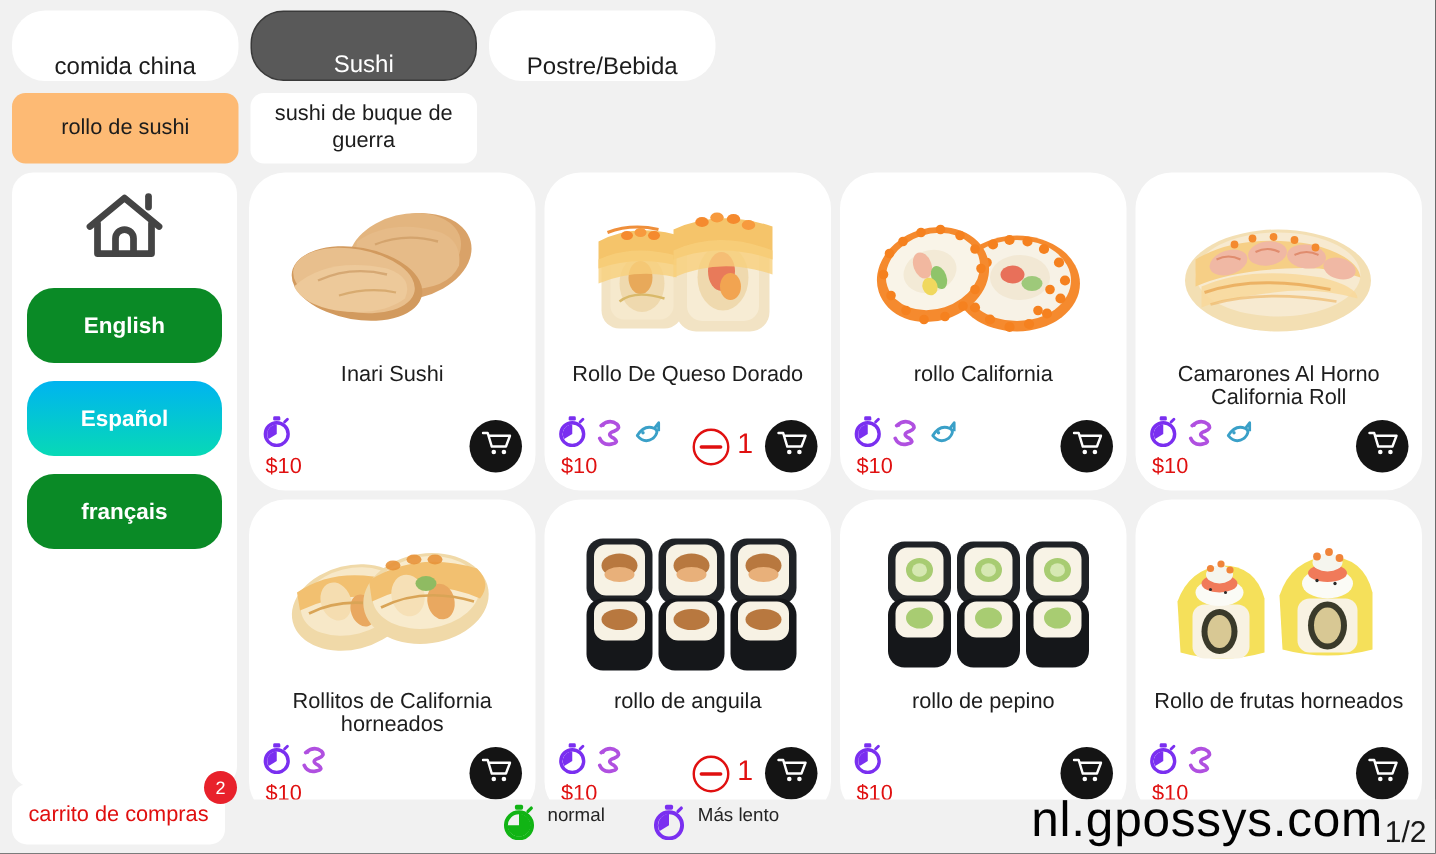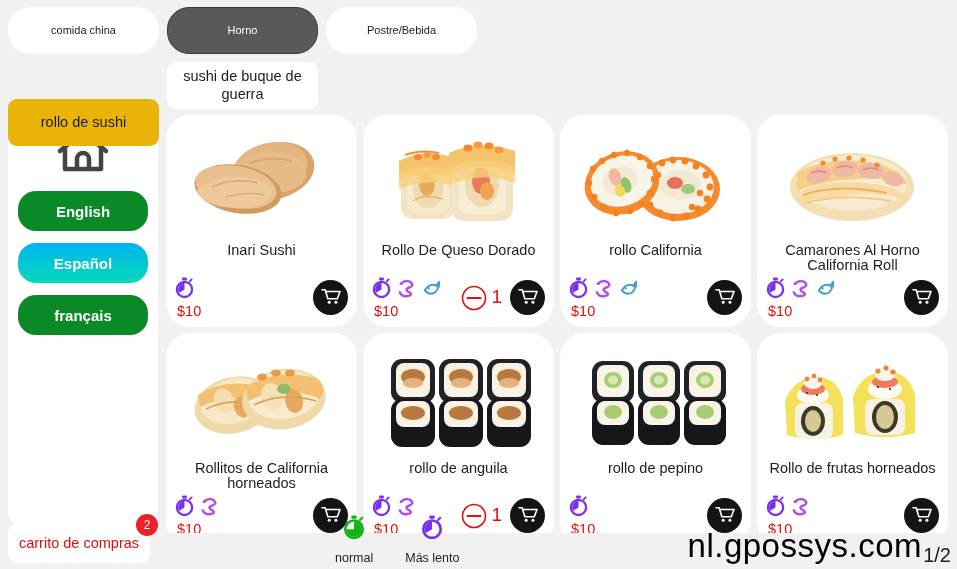--- a/index.html
+++ b/index.html
@@ -23,22 +23,22 @@
     display: flex;
     gap: 8px;
     z-index: 5;
   }
   .tab {
     width: 151px;
     height: 47px;
     border-radius: 22px;
     background: #ffffff;
     color: #1c1c1c;
-    font-size: 11px;
-    display: flex; align-items: center; justify-content: center;
+    font-size: 16px;
+    display: flex; align-items: flex-end; justify-content: center;
     text-align: center;
     line-height: 1.12;
     padding: 0 6px;
     cursor: pointer;
     user-select: none;
   }
   .tab.active {
     background: #595959;
     color: #ffffff;
     border: 1px solid #3a3a3a;
@@ -59,40 +59,40 @@
     background: #ffffff;
     color: #1c1c1c;
     font-size: 14.5px;
     display: flex; align-items: center; justify-content: center;
     text-align: center;
     line-height: 1.18;
     padding: 0 8px;
     cursor: pointer;
     user-select: none;
   }
-  .subtab.active { background: #eab308; margin-top: 37px; }
+  .subtab.active { background: #fdba74; }
 
   
   .sidebar {
     position: absolute;
     left: 8px; top: 115px;
     width: 150px; height: 410px;
     background: #ffffff;
     border-radius: 14px;
     padding-top: 10px;
     z-index: 4;
   }
   .home-icon-wrap {
     display: flex; justify-content: center;
     margin-bottom: 12px;
     cursor: pointer;
   }
   .lang-btn {
     display: block;
-    width: 130px; height: 40px;
+    width: 130px; height: 50px;
     margin: 0 auto 12px auto;
     border-radius: 18px;
     background: #0a8a26;
     color: #ffffff;
     font-size: 15px;
     font-weight: bold;
     display: flex; align-items: center; justify-content: center;
     cursor: pointer;
     user-select: none;
   }
@@ -205,23 +205,22 @@
     display: flex; align-items: center; justify-content: center;
   }
   .legend {
     position: absolute;
     left: 335px; bottom: 4px;
     display: flex; align-items: center;
     gap: 8px;
     z-index: 8;
   }
   .legend-item {
-    display: flex; align-items: center; gap: 8px;
+    display: flex; align-items: flex-start; gap: 8px;
     margin-right: 24px;
-    flex-direction: column;
   }
   .legend-label {
     font-size: 12.5px;
     color: #232323;
   }
   .watermark {
     position: absolute;
     right: 35px; bottom: 4px;
     font-size: 33px;
     color: #000000;
@@ -242,21 +241,21 @@
 </head>
 <body>
 
 <div id="app">
 
   <div class="tabs-row">
     <div class="tab">
         <span>comida china</span>
       </div>
     <div class="tab active">
-        <span>Horno</span>
+        <span>Sushi</span>
       </div>
     <div class="tab">
         <span>Postre/Bebida</span>
       </div>
   </div>
 
   <div class="subtabs-row">
     <div class="subtab active">
         <span>rollo de sushi</span>
       </div>

